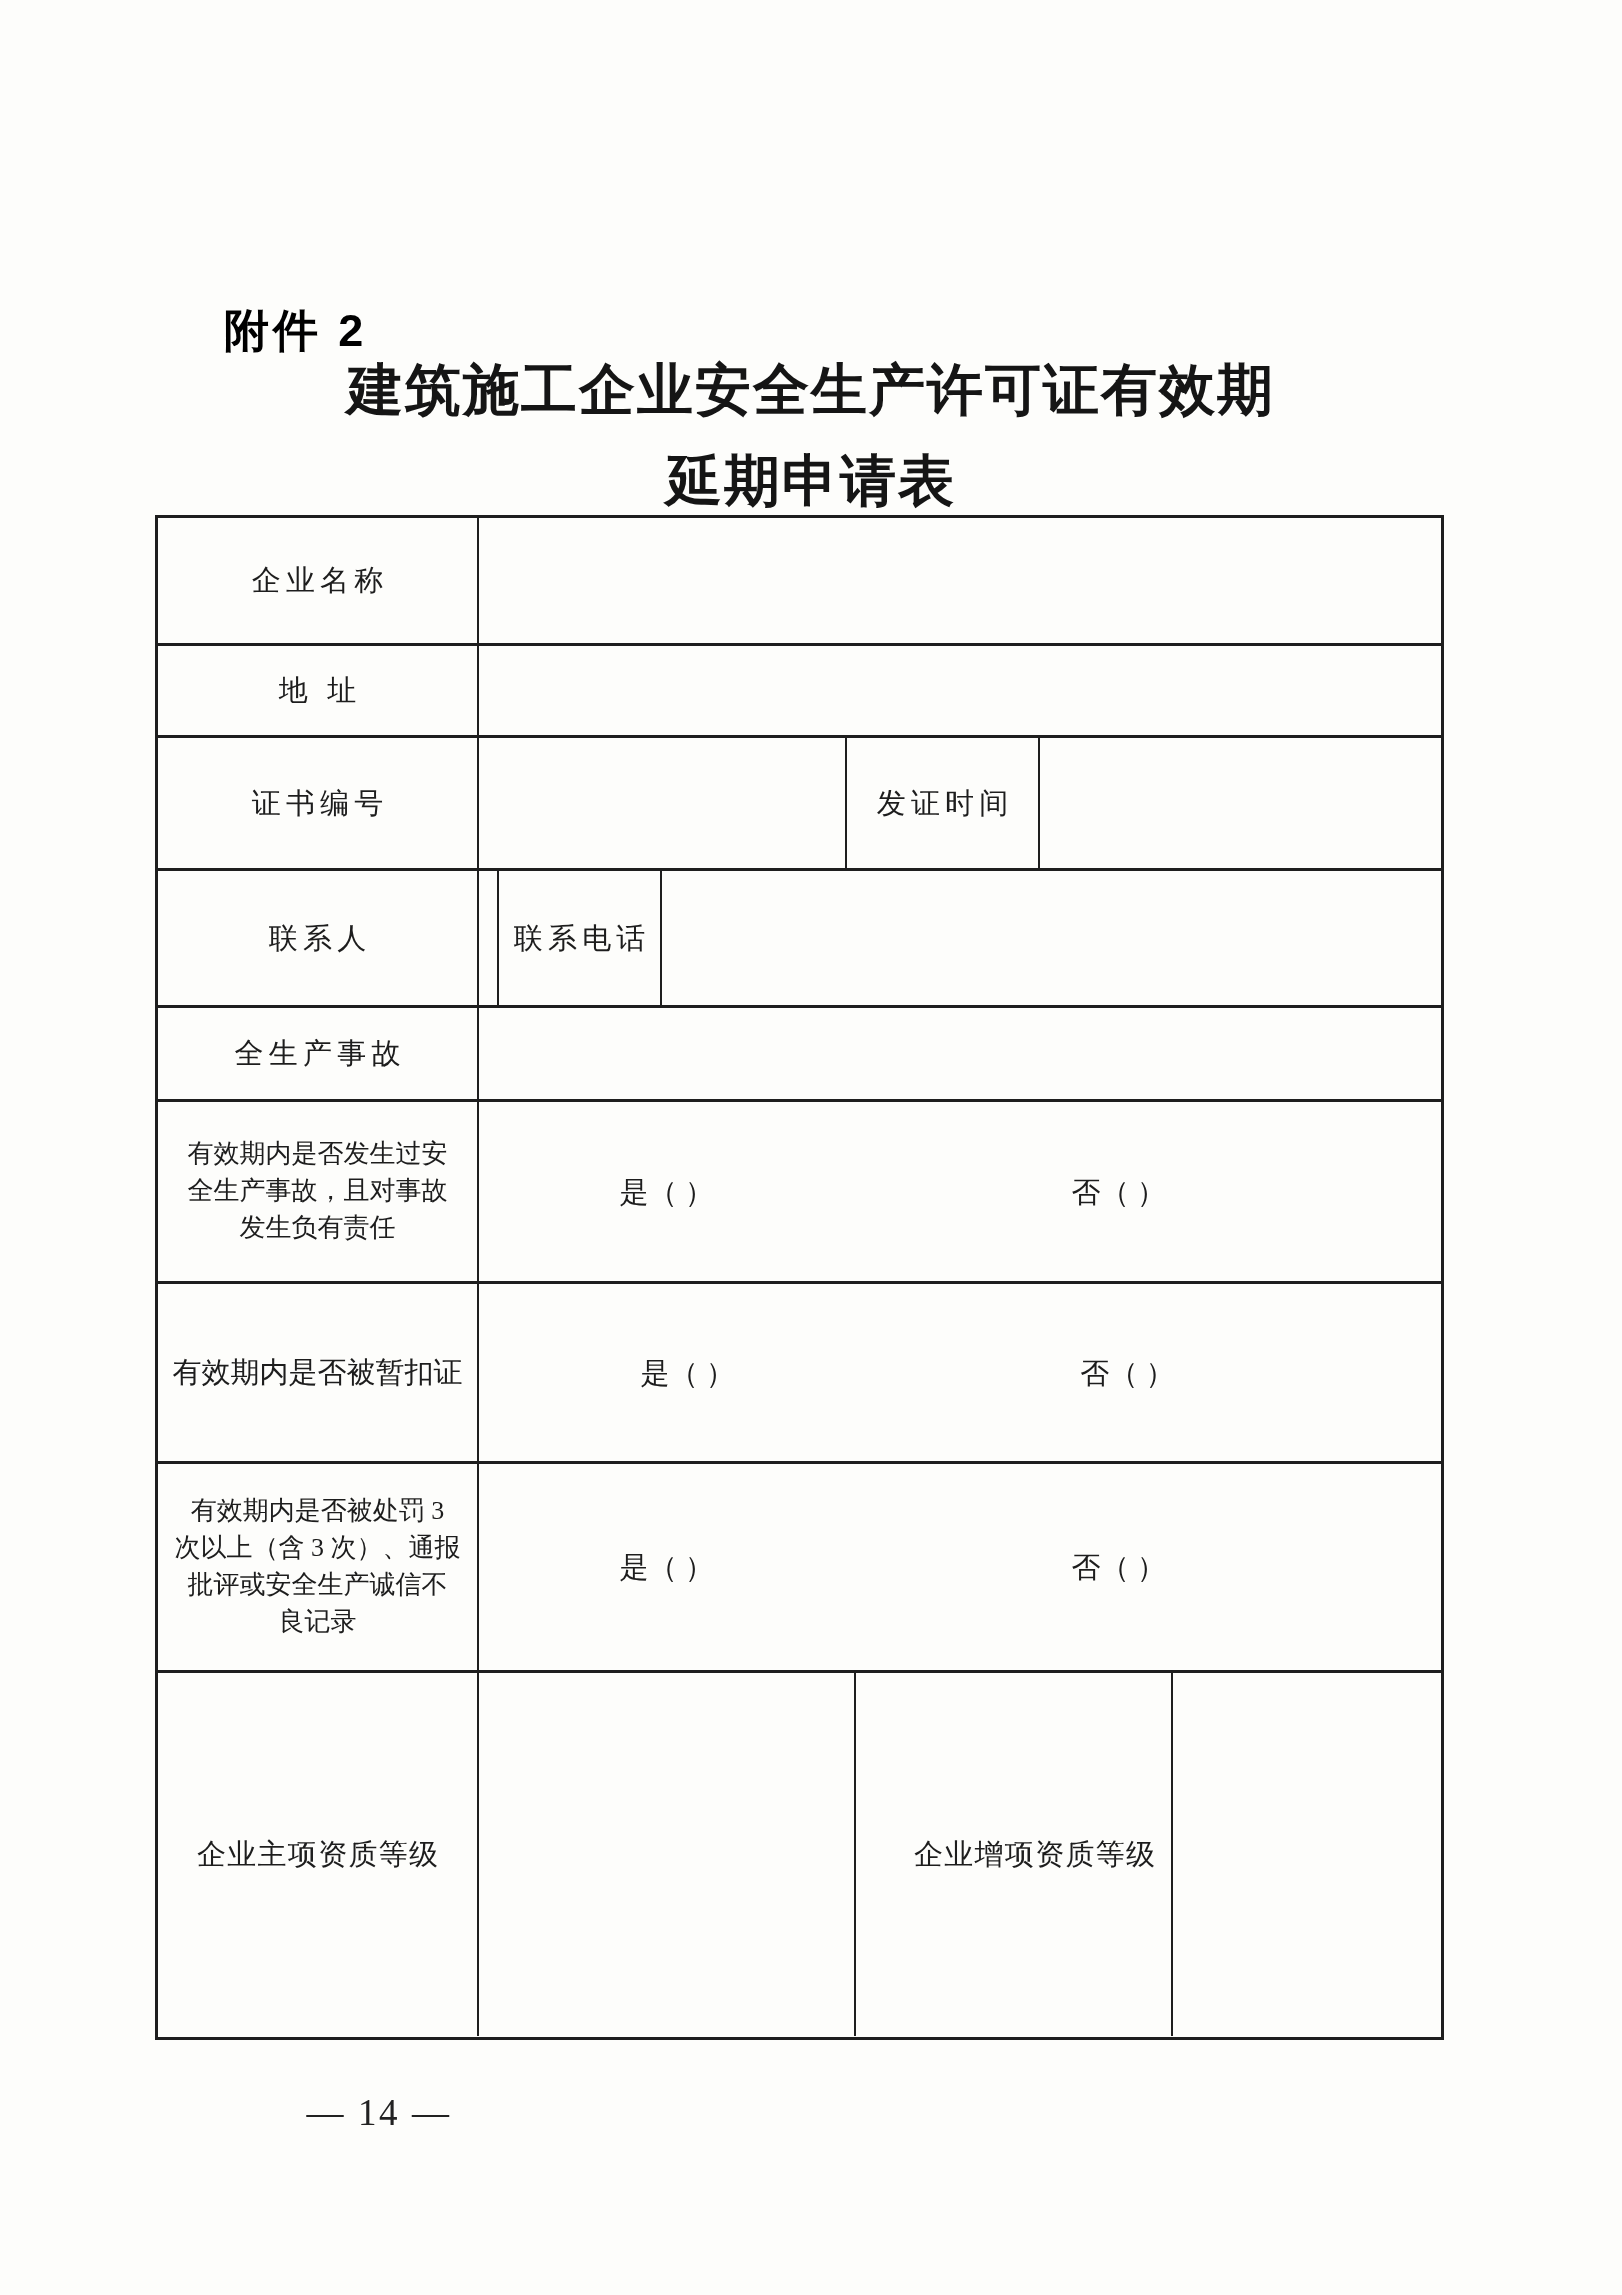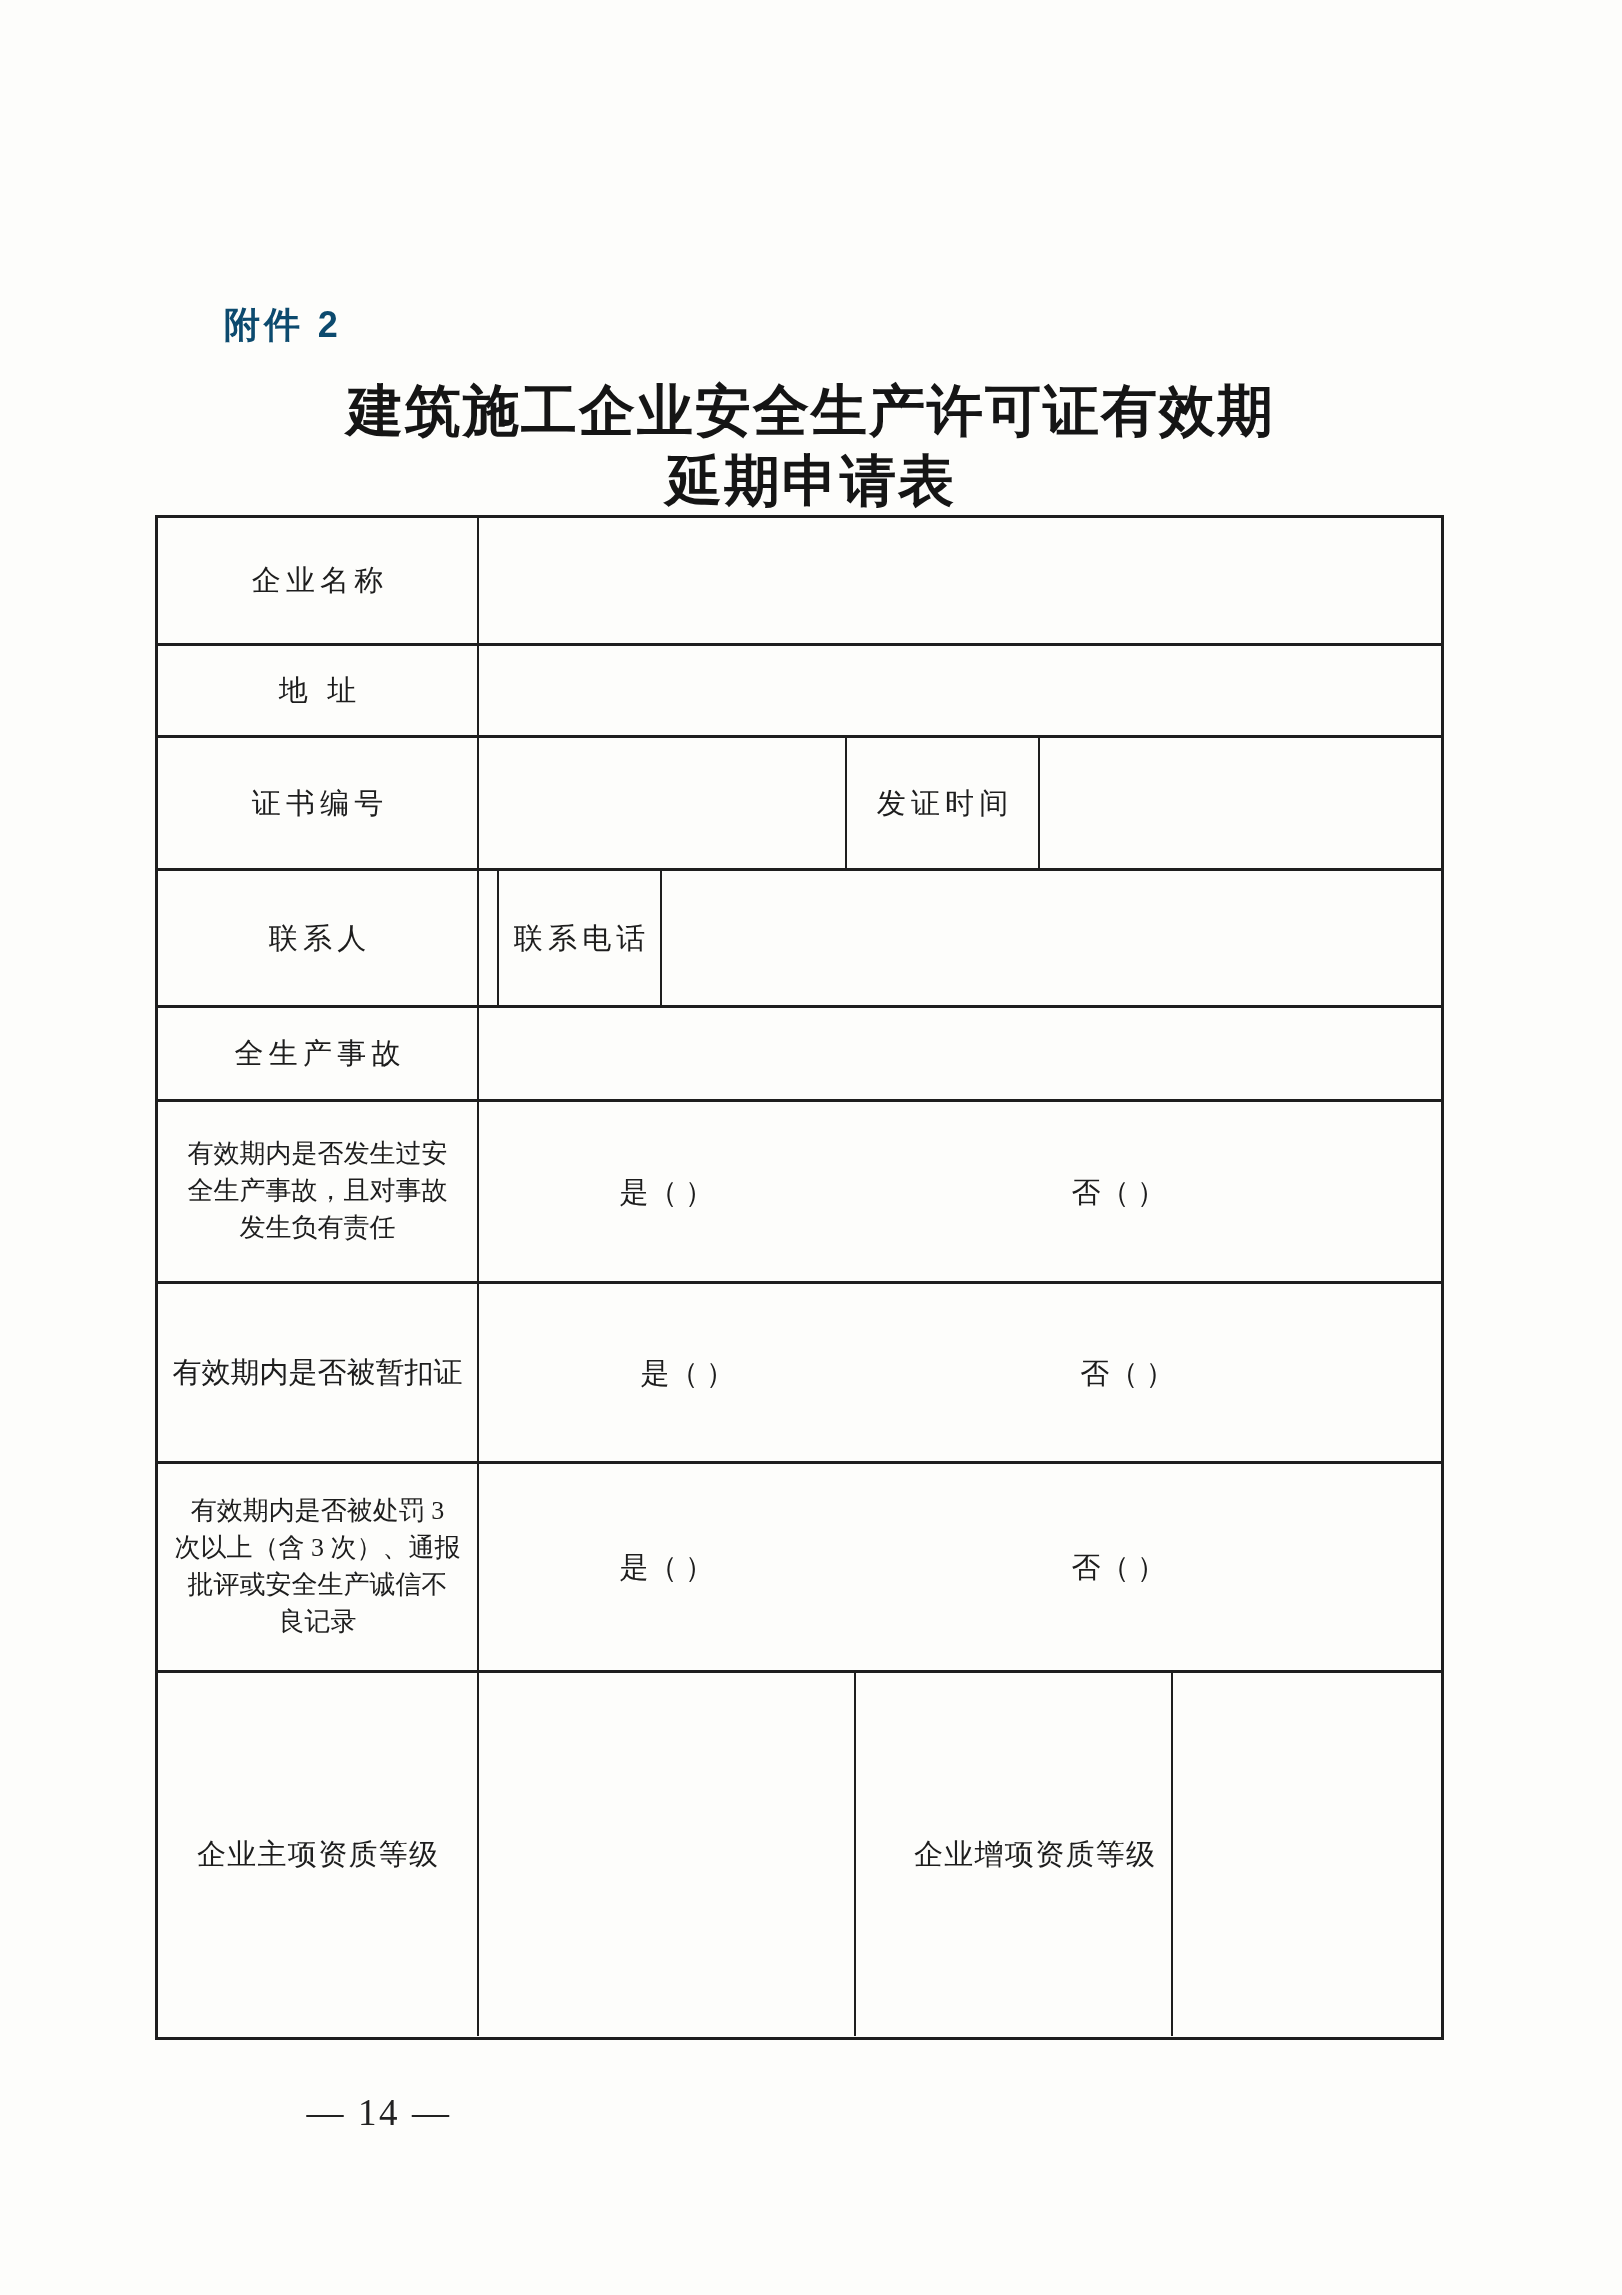--- a/index.html
+++ b/index.html
@@ -9,25 +9,25 @@
     font-family:"Liberation Serif", serif;
     color:#1d1d1d;
     position:relative;
     overflow:hidden;
   }
   .page { position:absolute; inset:0; }
 
   .attachment-label {
     position:absolute; left:224px; top:301px;
     font-family:"Liberation Sans", sans-serif;
-    font-weight:600; font-size:36px; letter-spacing:3.9px;
-    color:#0c4a6e;
+    font-weight:600; font-size:45px; letter-spacing:3.9px;
+    color:#000000;
   }
   .title-line1 {
-    position:absolute; left:0; top:374px; width:1622px;
+    position:absolute; left:0; top:353px; width:1622px;
     text-align:center;
     font-family:"Liberation Sans", sans-serif;
     font-weight:700; font-size:56px; letter-spacing:2px;
     color:#151515;
   }
   .title-line2 {
     position:absolute; left:0; top:444px; width:1622px;
     text-align:center;
     font-family:"Liberation Sans", sans-serif;
     font-weight:700; font-size:56px; letter-spacing:2px;

